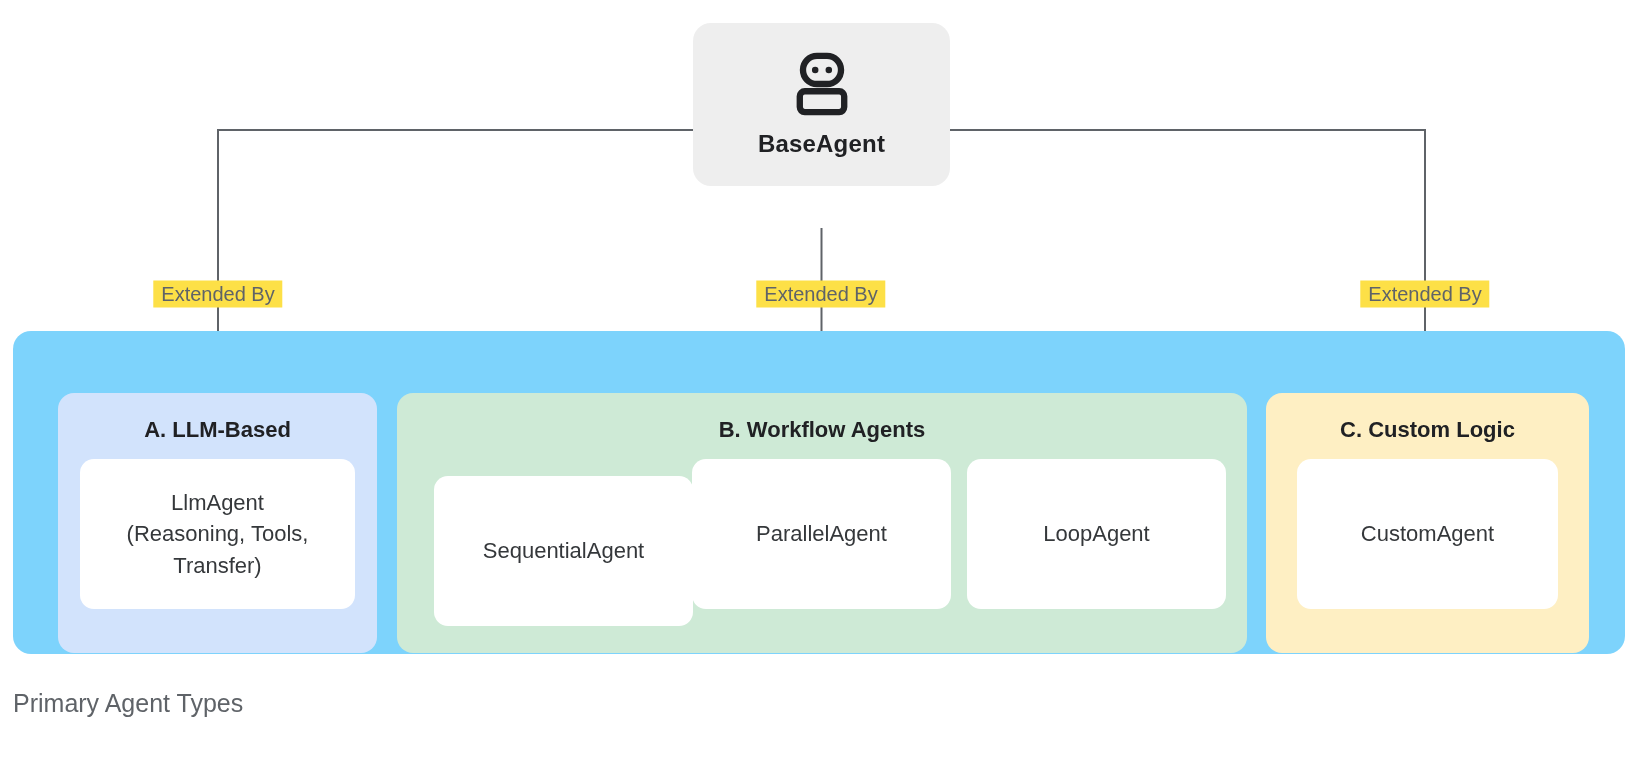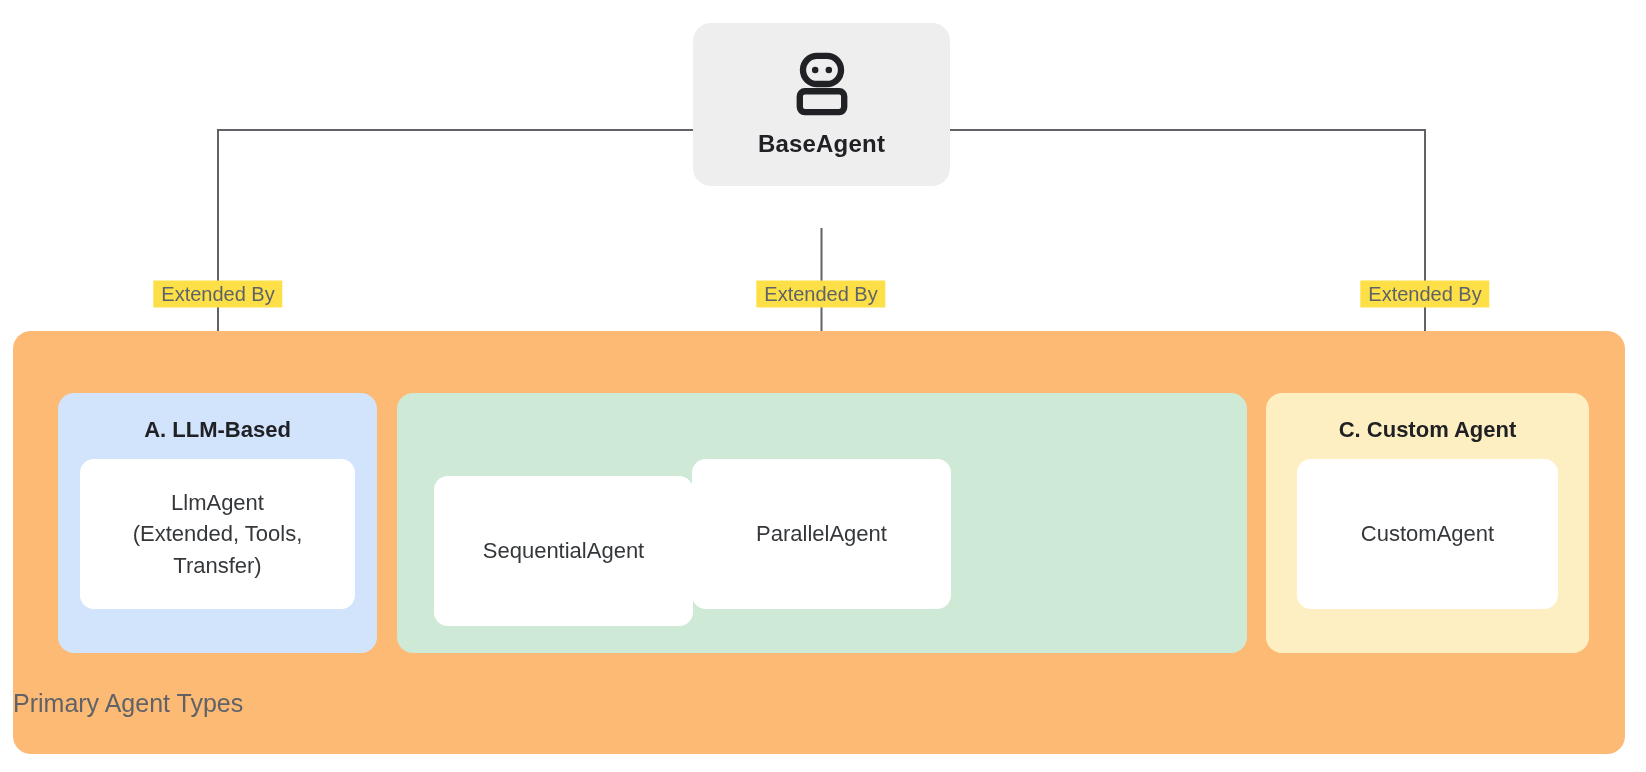--- a/index.html
+++ b/index.html
@@ -46,22 +46,22 @@
     background: #fde047;
     padding: 2px 8px;
     font-size: 20px;
     color: #5f6368;
     white-space: nowrap;
   }
   
   .primary-container {
     position: absolute;
     left: 13px; top: 331px;
-    width: 1612px; height: 423px;
-    background: #fdba74;
+    width: 1612px; height: 323px;
+    background: #7dd3fc;
     border-radius: 18px;
   }
   .group {
     position: absolute;
     top: 62px;
     height: 260px;
     border-radius: 16px;
   }
   .group-a { left: 45px;   width: 319px; background: #d2e3fc; }
   .group-b { left: 384px;  width: 850px; background: #ceead6; }
@@ -141,30 +141,32 @@
 
   <div class="edge-label" style="left:218px; top:294px;">Extended By</div>
   <div class="edge-label" style="left:821px; top:294px;">Extended By</div>
   <div class="edge-label" style="left:1425px; top:294px;">Extended By</div>
 
   <div class="primary-container">
 
     <div class="group group-a">
       <div class="group-title">A. LLM-Based</div>
       <div class="card">LlmAgent
-(Extended, Tools,
+(Reasoning, Tools,
 Transfer)</div>
     </div>
 
     <div class="group group-b">
+      <div class="group-title">B. Workflow Agents</div>
       <div class="card card-seq">SequentialAgent</div>
       <div class="card card-par">ParallelAgent</div>
+      <div class="card card-loop">LoopAgent</div>
     </div>
 
     <div class="group group-c">
-      <div class="group-title">C. Custom Agent</div>
+      <div class="group-title">C. Custom Logic</div>
       <div class="card">CustomAgent</div>
     </div>
 
     <div class="container-caption">Primary Agent Types</div>
   </div>
 
 </div>
 
 </body></html>

